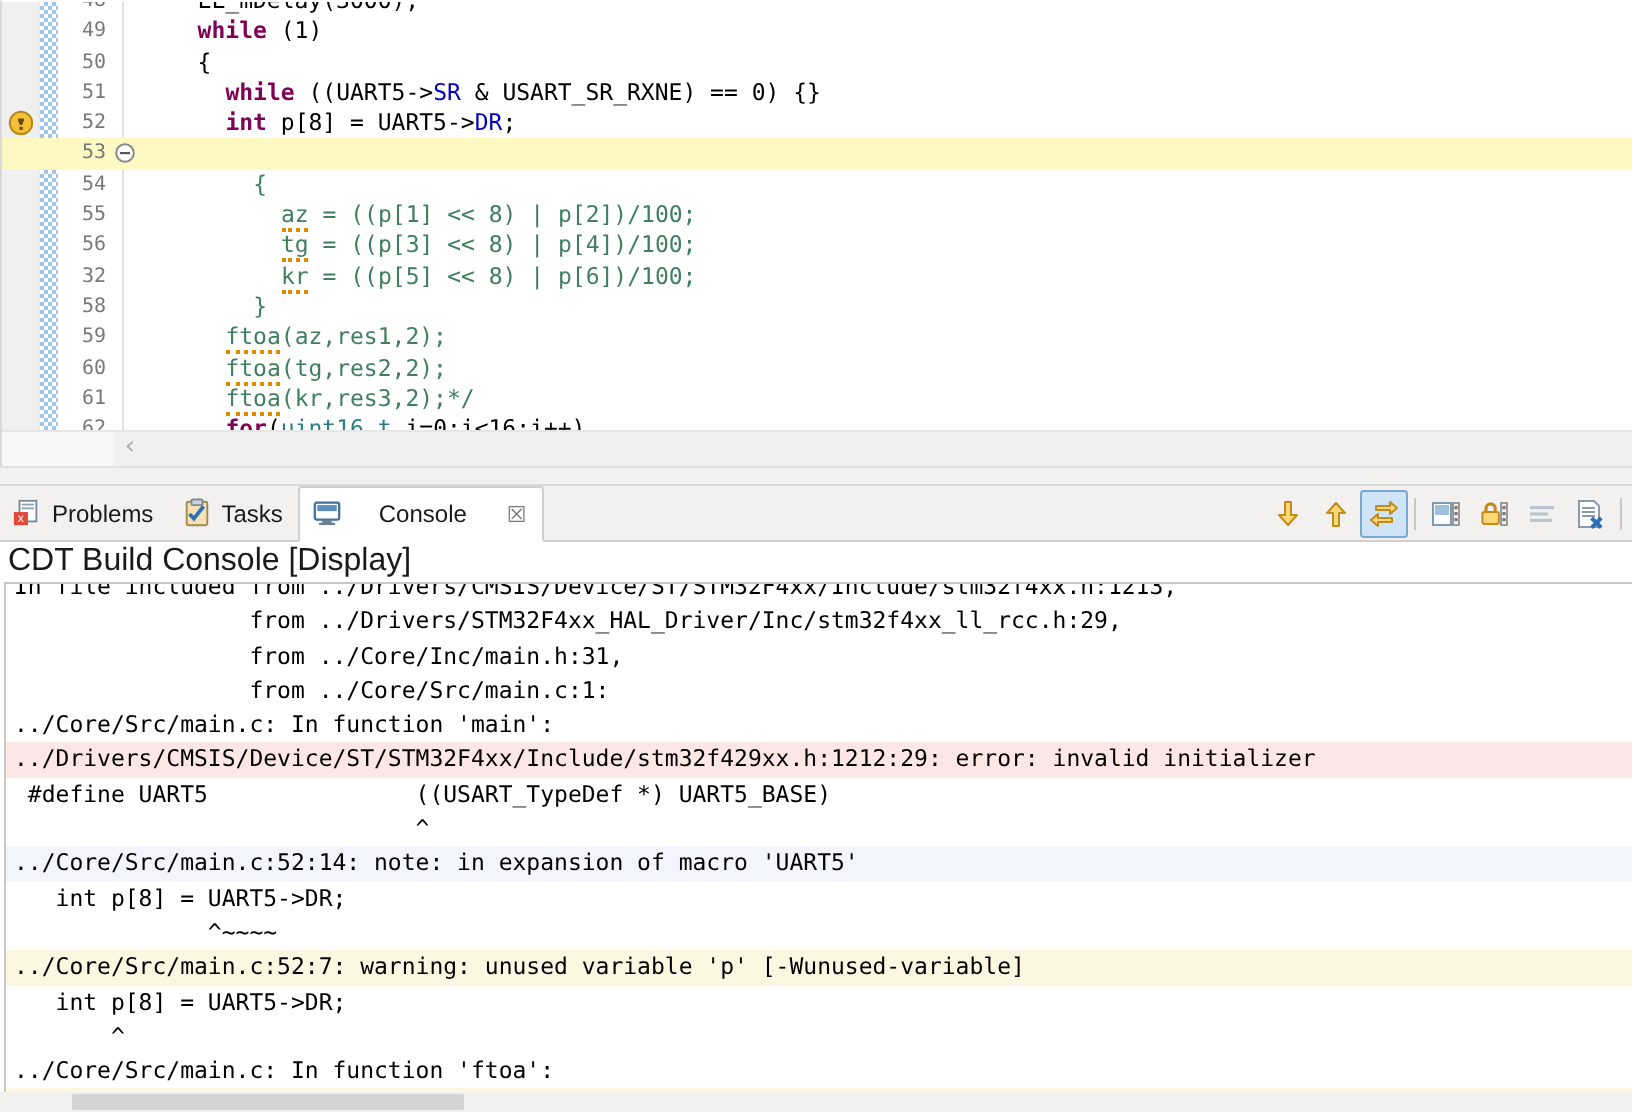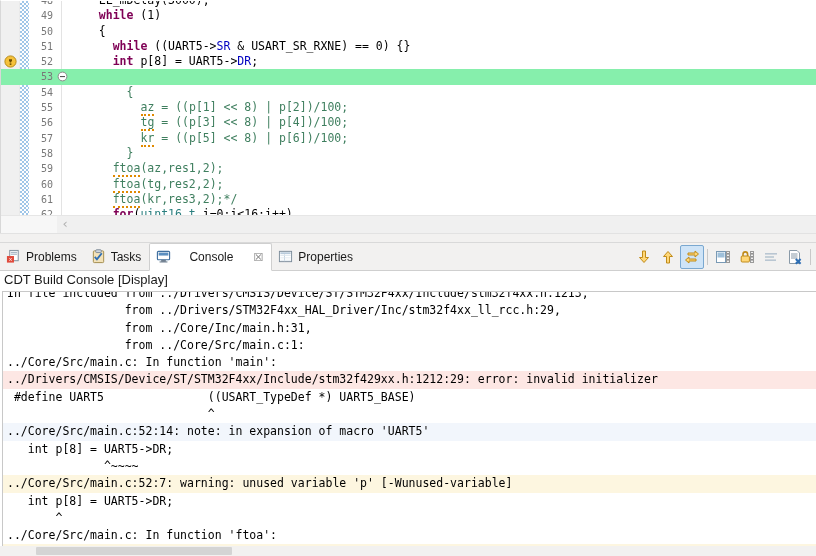--- a/index.html
+++ b/index.html
@@ -29,21 +29,21 @@
   }
   .code-rows{
     position:absolute;left:0;top:-8px;width:100%;
   }
   .crow{
     height:15.3px;line-height:15.3px;white-space:pre;
     font-family:"DejaVu Sans Mono","Liberation Mono",monospace;
     font-size:11.5px;
     position:relative;
   }
-  .crow.hl{background:#86efac;}
+  .crow.hl{background:#fef9c3;}
   .lineno{
     position:absolute;left:26px;top:0;width:26px;text-align:right;
     color:#787878;font-family:"DejaVu Sans Mono","Liberation Mono",monospace;
     font-size:10px;
   }
   .fold{
     position:absolute;left:55px;top:0;width:12px;text-align:center;color:#8a8a8a;
     font-size:11px;
   }
   .codetext{
@@ -149,21 +149,21 @@
     width:22px;height:22px;display:flex;align-items:center;justify-content:center;
     border:1px solid transparent;border-radius:2px;
   }
   .tbtn.on{
     background:#cfe4f7;border:1px solid #7aa8d0;
   }
   .tdiv{width:1px;height:16px;background:#c8c8c8;margin:0 3px;}
 
   .console-title{
     height:18px;flex:0 0 auto;
-    font-size:13px;color:#1a1a1a;
+    font-size:16px;color:#1a1a1a;
     padding:1px 0 0 4px;
     background:#ffffff;
     border-bottom:1px solid #ffffff;
   }
   .console-box{
     flex:1 1 auto;position:relative;overflow:hidden;
     border:1px solid #c8c8c8;border-right:none;border-bottom:none;
     margin:0 0 0 2px;background:#ffffff;
   }
   .console-lines{
@@ -211,21 +211,21 @@
                 <path d="M5 4.2 h3 v1.1 l-0.9 2.2 h-1.2 L5 5.3 Z" fill="#6b4c00"></path>
                 <rect x="5.7" y="8.4" width="1.7" height="1.5" fill="#6b4c00"></rect>
               </svg></span><span class="lineno">52</span><span class="codetext" style="padding-left: 41.7px;"><span class="kw">int</span><span class="plain"> p[8] = UART5-&gt;</span><span class="fld">DR</span><span class="plain">;</span></span></div>
           <div class="crow hl"><span class="lineno">53</span><span class="fold"><svg width="11" height="11" viewBox="0 0 11 11" style="vertical-align:-2px">
                 <circle cx="5.5" cy="5.5" r="4.4" fill="#ffffff" stroke="#8a8a8a" stroke-width="1"></circle>
                 <rect x="3" y="5" width="5" height="1.1" fill="#555"></rect>
               </svg></span></div>
           <div class="crow"><span class="lineno">54</span><span class="codetext" style="padding-left: 55.6px;"><span class="cmt">{</span></span></div>
           <div class="crow"><span class="lineno">55</span><span class="codetext" style="padding-left: 69.5px;"><span class="cmt squiggle">az</span><span class="cmt"> = ((p[1] &lt;&lt; 8) | p[2])/100;</span></span></div>
           <div class="crow"><span class="lineno">56</span><span class="codetext" style="padding-left: 69.5px;"><span class="cmt squiggle">tg</span><span class="cmt"> = ((p[3] &lt;&lt; 8) | p[4])/100;</span></span></div>
-          <div class="crow"><span class="lineno">57</span><span class="codetext" style="padding-left: 69.5px;"><span class="cmt squiggle">kr</span><span class="cmt"> = ((p[5] &lt;&lt; 8) | p[6])/100;</span></span></div>
+          <div class="crow"><span class="lineno">32</span><span class="codetext" style="padding-left: 69.5px;"><span class="cmt squiggle">kr</span><span class="cmt"> = ((p[5] &lt;&lt; 8) | p[6])/100;</span></span></div>
           <div class="crow"><span class="lineno">58</span><span class="codetext" style="padding-left: 55.6px;"><span class="cmt">}</span></span></div>
           <div class="crow"><span class="lineno">59</span><span class="codetext" style="padding-left: 41.7px;"><span class="cmt squiggle">ftoa</span><span class="cmt">(az,res1,2);</span></span></div>
           <div class="crow"><span class="lineno">60</span><span class="codetext" style="padding-left: 41.7px;"><span class="cmt squiggle">ftoa</span><span class="cmt">(tg,res2,2);</span></span></div>
           <div class="crow"><span class="lineno">61</span><span class="codetext" style="padding-left: 41.7px;"><span class="cmt squiggle">ftoa</span><span class="cmt">(kr,res3,2);*/</span></span></div>
           <div class="crow"><span class="lineno">62</span><span class="codetext" style="padding-left: 41.7px;"><span class="kw">for</span><span class="plain">(</span><span class="teal">uint16_t</span><span class="plain"> i=0;i&lt;16;i++)</span></span></div>
         </div>
     </div>
 
     <div class="hscroll">
       <div class="hsc-track"></div>
@@ -266,33 +266,20 @@
               <svg class="tabicon" viewBox="0 0 16 16">
                 <rect x="1.5" y="2.5" width="13" height="9" rx="1" fill="#ffffff" stroke="#3f6f9f" stroke-width="1.2"></rect>
                 <rect x="2.8" y="3.8" width="10.4" height="3.2" fill="#5b8fc0"></rect>
                 <rect x="5.5" y="11.5" width="5" height="2.2" fill="#6f7f8f"></rect>
                 <rect x="3.8" y="13.2" width="8.4" height="1.2" fill="#6f7f8f"></rect>
               </svg>
             </span>
             <span class="tlabel">Console</span>
             <span class="xmark">☒</span>
           </div>
-          <div class="tab">
-            <span style="display: block; width: 16px; height: 16px;">
-              <svg class="tabicon" viewBox="0 0 16 16">
-                <rect x="1.5" y="2.5" width="13" height="11" fill="#ffffff" stroke="#7a8b99" stroke-width="1"></rect>
-                <rect x="2.5" y="3.5" width="11" height="2" fill="#b9cbdb"></rect>
-                <rect x="6.5" y="5.8" width="0.9" height="7.2" fill="#b9cbdb"></rect>
-                <rect x="2.5" y="6.5" width="11" height="0.9" fill="#dde6ee"></rect>
-                <rect x="2.5" y="9" width="11" height="0.9" fill="#dde6ee"></rect>
-                <rect x="2.5" y="11.5" width="11" height="0.9" fill="#dde6ee"></rect>
-              </svg>
-            </span>
-            <span class="tlabel">Properties</span>
-          </div>
         </div>
 
       <div class="toolbar">
 
         <div class="tbtn">
           <svg width="16" height="16" viewBox="0 0 16 16">
             <path d="M6.5 2 H9.5 V8.5 H12.5 L8 13.5 L3.5 8.5 H6.5 Z" fill="#ffd777" stroke="#c08b1a" stroke-width="1" stroke-linejoin="round"></path>
           </svg>
         </div>
 

